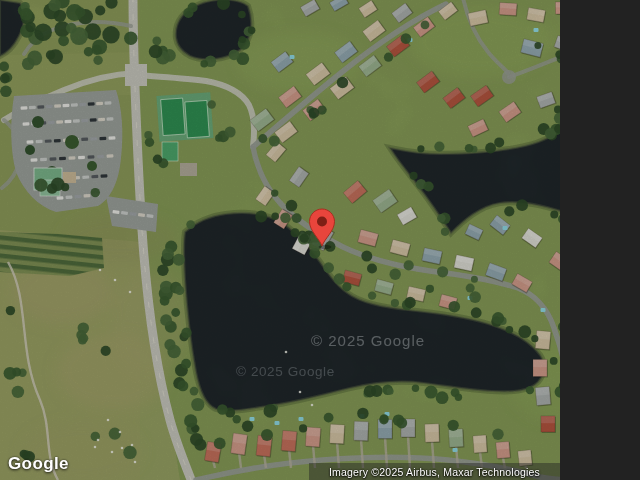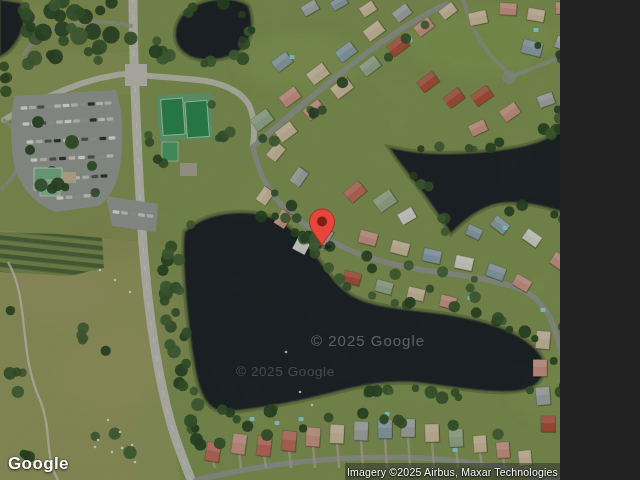--- a/index.html
+++ b/index.html
@@ -21,21 +21,21 @@
   
   .wm{position:absolute;color:#fff;white-space:nowrap;pointer-events:none;}
   .wm1{left:311px;top:332px;font-size:15px;letter-spacing:1px;opacity:.32;color:#dfe4e6;}
   .wm2{left:236px;top:364px;font-size:13.5px;letter-spacing:.6px;opacity:.24;color:#cdd4d8;}
   .logo{
     position:absolute;left:8px;bottom:6px;color:#fff;font-size:17px;font-weight:700;
     letter-spacing:.4px;text-shadow:0 1px 3px rgba(0,0,0,.75),0 0 2px rgba(0,0,0,.55);
   }
   .attr-bar{
     position:absolute;right:0;bottom:0;height:17px;display:flex;align-items:center;
-    background:rgba(34,34,34,.45);padding:0 2px;
+    background:rgba(34,34,34,.45);padding:0 20px;
   }
   .attr-bar span{
     color:#fff;font-size:10.5px;letter-spacing:.2px;
     text-shadow:0 0 2px #000,0 1px 2px #000;white-space:nowrap;
   }
   .pin-svg{position:absolute;left:296px;top:200px;width:52px;height:52px;}
 </style>
 </head>
 <body>
 

